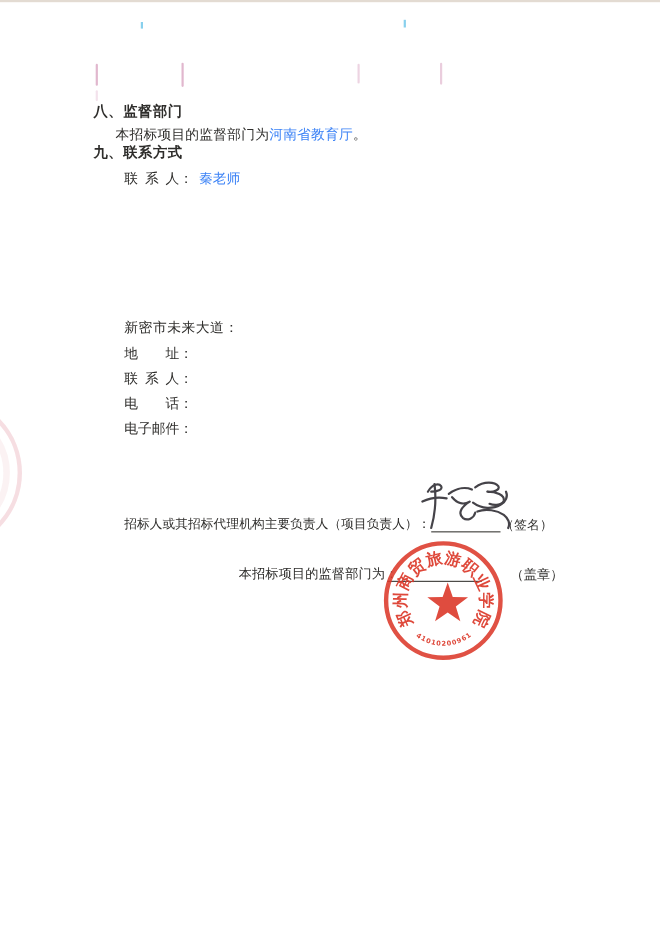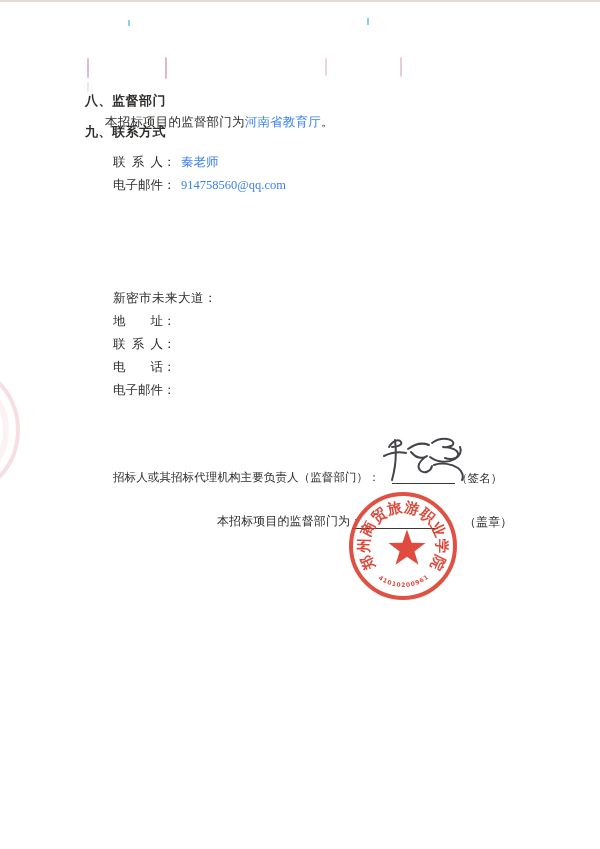--- a/index.html
+++ b/index.html
@@ -48,36 +48,35 @@
   <div class="ghost-wrap">
     <svg width="60" height="140" viewBox="0 0 60 140">
       <circle cx="-50" cy="70" r="68" fill="none" stroke="rgba(224,146,158,0.30)" stroke-width="4"></circle>
       <circle cx="-50" cy="70" r="56" fill="none" stroke="rgba(224,146,158,0.12)" stroke-width="6"></circle>
     </svg>
   </div>
 
   <div class="abs heading" style="left:85px;top:93px;">八、监督部门</div>
   <div class="abs body-line" style="left:105px;top:114px;"><span>本招标项目的监督部门为</span><span class="blue">河南省教育厅</span><span>。</span></div>
 
-  <div class="abs heading" style="left:85px;top:125px;font-family:Liberation Mono, monospace;">九、联系方式</div>
+  <div class="abs heading" style="left:85px;top:131px;">九、联系方式</div>
 
   <div class="rows" style="top:154px;">
     <div class="row"><span class="lbl">联系人</span><span class="colon">：</span><span class="val blue">秦老师</span></div>
-    <div class="row"><span class="lbl">电子邮件</span><span class="colon">：</span><span class="val blue">914758560@qq.com</span></div>
   </div>
 
   <div class="rows" style="top:290px;">
     <div class="row"><span class="lbl-wide">新密市未来大道</span><span>：</span></div>
     <div class="row"><span class="lbl">地址</span><span class="colon">：</span></div>
     <div class="row"><span class="lbl">联系人</span><span class="colon">：</span></div>
     <div class="row"><span class="lbl">电话</span><span class="colon">：</span></div>
     <div class="row"><span class="lbl">电子邮件</span><span class="colon">：</span></div>
   </div>
 
-  <div class="abs sigline" style="left:113px;top:470px;">招标人或其招标代理机构主要负责人（监督部门）：</div>
+  <div class="abs sigline" style="left:113px;top:470px;">招标人或其招标代理机构主要负责人（项目负责人）：</div>
   <div class="abs" style="left:392px;top:470px;width:63px;height:13px;border-bottom:1.4px solid #3a3936;"></div>
   <div class="abs sigline" style="left:456px;top:471px;">（签名）</div>
 
   <div class="handwriting-wrap">
     <svg width="90" height="56" viewBox="0 0 90 56" fill="none" stroke="#36343a" stroke-width="2" stroke-linecap="round" stroke-linejoin="round" opacity="0.92">
       <path d="M9 17 C13 10, 19 9, 21 12 C23 15, 17 17, 12 17"></path>
       <path d="M15 10 C16.5 22, 16 36, 12 50"></path>
       <path d="M4 26 C12 22, 21 22, 26 23"></path>
       <path d="M28 19 C36 13, 44 13, 49 15"></path>
       <path d="M31 22 C36 28, 42 29, 47 26 C39 31, 36 37, 41 41 C45 44, 51 41, 52 36"></path>

